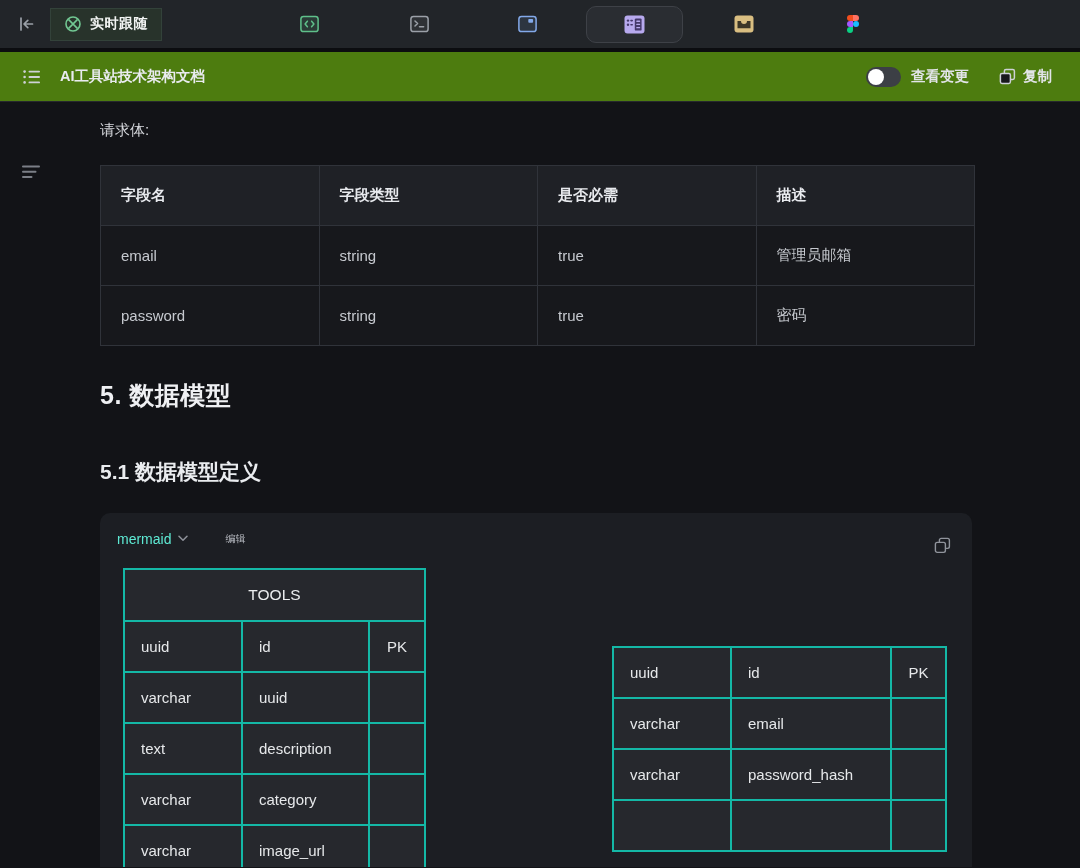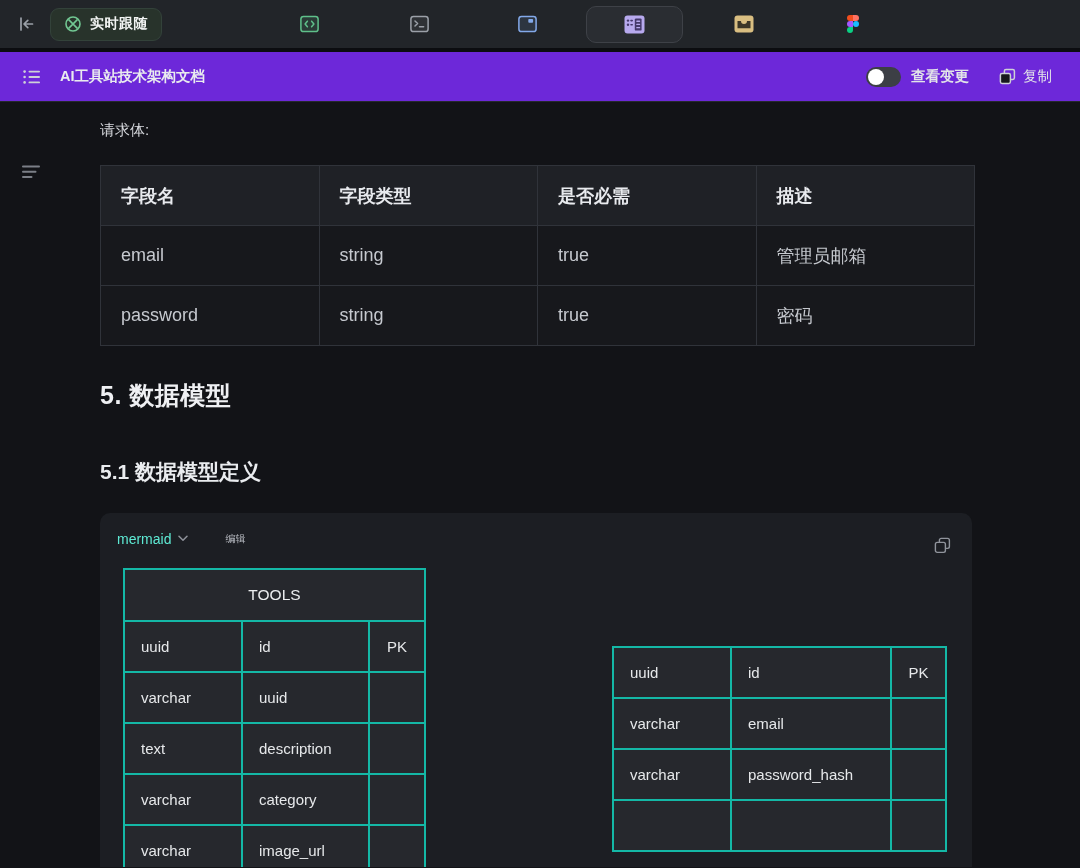--- a/index.html
+++ b/index.html
@@ -15,68 +15,68 @@
     position:relative; height:48px; background:#222529;
     display:flex; align-items:center;
   }
   .collapse-btn {
     background:none; border:none; cursor:pointer;
     margin-left:14px; width:24px; height:24px;
     display:flex; align-items:center; justify-content:center;
   }
   .follow-pill {
     margin-left:12px; height:33px; padding:0 13px;
-    background:#28332b; border:1px solid #33423a; border-radius:9px;
+    background:#28332b; border:1px solid #33423a; border-radius:0;
     display:flex; align-items:center; gap:8px; cursor:pointer;
   }
   .follow-pill span { color:#f2f4f3; font-size:14px; font-weight:700; letter-spacing:.5px; }
   .tb-icon {
     position:absolute; top:14px; width:20px; height:20px;
     display:flex; align-items:center; justify-content:center; cursor:pointer;
   }
   .tab-active {
     position:absolute; left:586px; top:6px; width:97px; height:37px;
     background:#2a2d32; border:1px solid #3e4147; border-radius:10px;
     display:flex; align-items:center; justify-content:center; cursor:pointer;
   }
   .spacer { height:4px; background:#0c0d10; }
 
   
   .titlebar {
-    height:50px; background:#6d28d9; border-bottom:1px solid #26282d;
+    height:50px; background:#4d7c0f; border-bottom:1px solid #26282d;
     display:flex; align-items:center; padding:0 28px 0 22px;
   }
   .toc-btn { background:none; border:none; cursor:pointer; width:22px; height:20px; display:flex; align-items:center; }
   .doc-title { margin-left:16px; font-size:14.5px; font-weight:700; color:#e9ebef; }
   .tb-right { margin-left:auto; display:flex; align-items:center; }
   .toggle {
     width:35px; height:20px; border-radius:10px; background:#3c3f45;
     position:relative; cursor:pointer; display:inline-block;
   }
   .toggle .knob { position:absolute; left:2px; top:2px; width:16px; height:16px; border-radius:50%; background:#ffffff; }
   .toggle-label { margin-left:10px; font-size:14.5px; font-weight:700; color:#e2e4e8; }
   .copy-btn {
     margin-left:30px; background:none; border:none; cursor:pointer;
     display:flex; align-items:center; gap:7px;
-    font-size:14.5px; font-weight:400; color:#e2e4e8;
+    font-size:14.5px; font-weight:700; color:#e2e4e8;
     font-family:inherit;
   }
 
   
   .content { position:relative; height:765px; overflow:hidden; padding-left:100px; }
   .outline-btn { position:absolute; left:22px; top:63px; background:none; border:none; cursor:pointer; }
 
   .req-label { padding-top:19px; font-size:15px; color:#d6d8dd; }
 
   table.fields-table {
     margin-top:25px; width:875px; border-collapse:collapse; table-layout:fixed;
   }
   table.fields-table th, table.fields-table td {
     border:1px solid #30333a; height:60px; padding-left:20px; text-align:left;
-    font-size:18px; vertical-align:middle;
+    font-size:15px; vertical-align:middle;
   }
   table.fields-table th { background:#1f2126; color:#e8eaee; font-weight:700; }
   table.fields-table td { background:#17181c; color:#c6c9cf; font-weight:400; }
 
   h2.sec { margin-top:33px; font-size:25px; font-weight:700; color:#eff0f3; letter-spacing:.5px; }
   h3.subsec { margin-top:46px; font-size:21px; font-weight:700; color:#eaecef; }
 
   
   .code-block {
     margin-top:27px; width:872px; height:400px;

